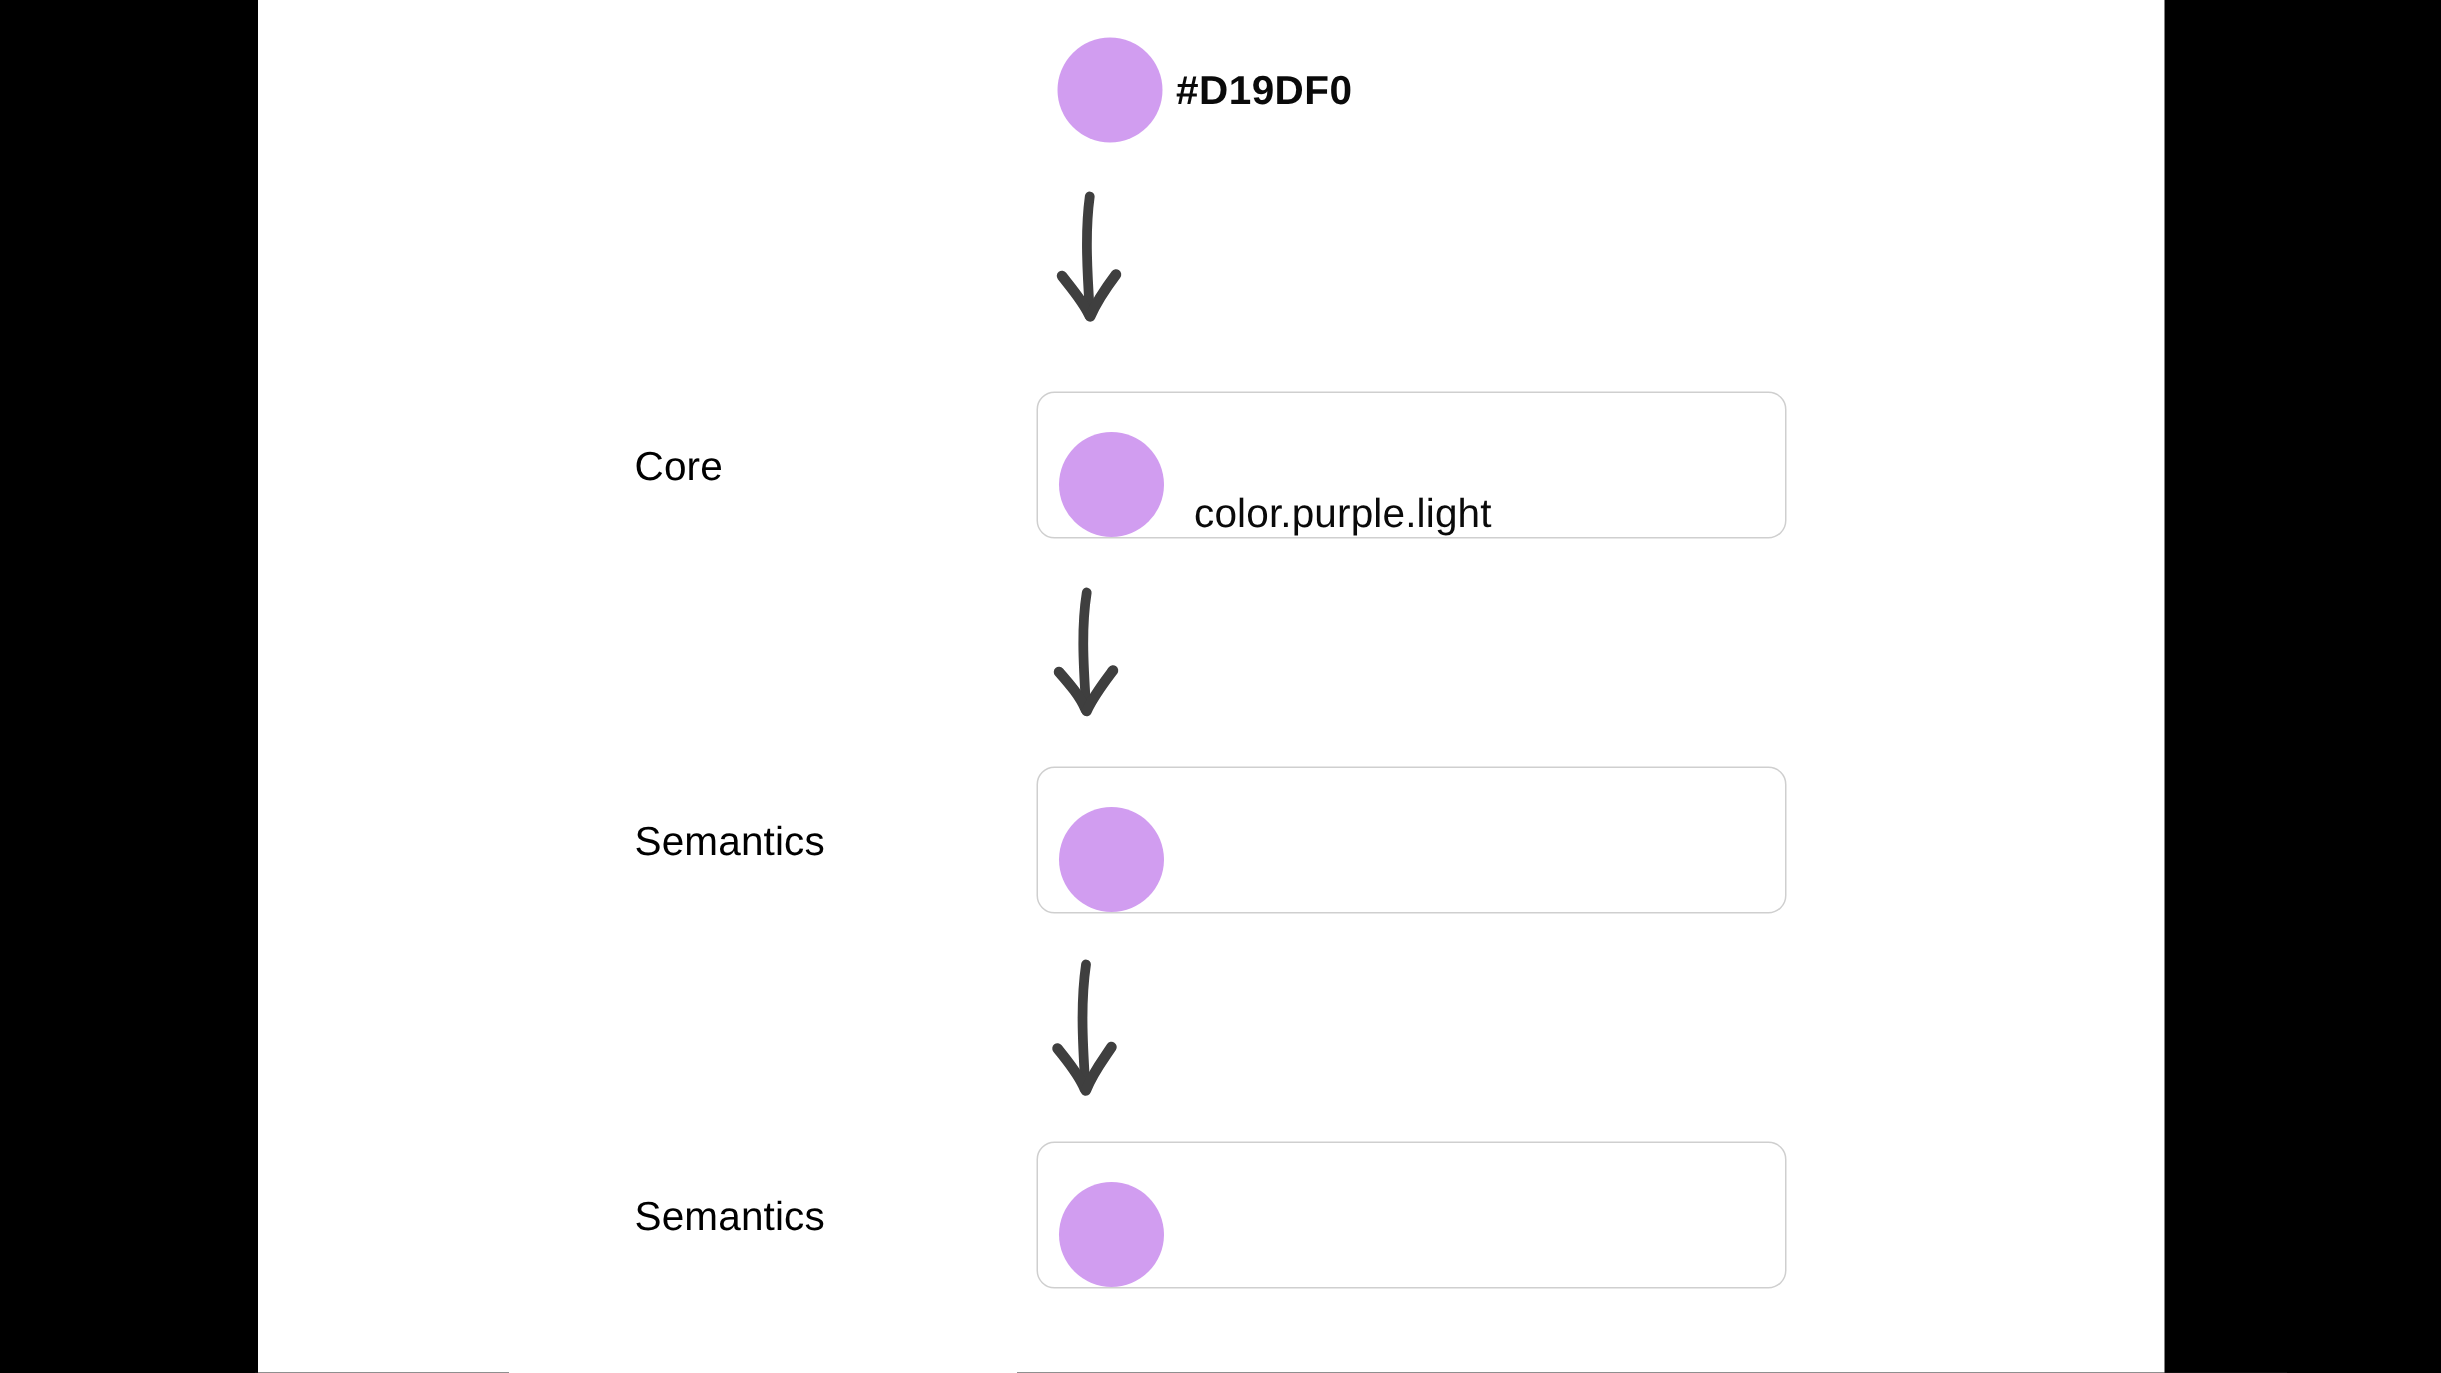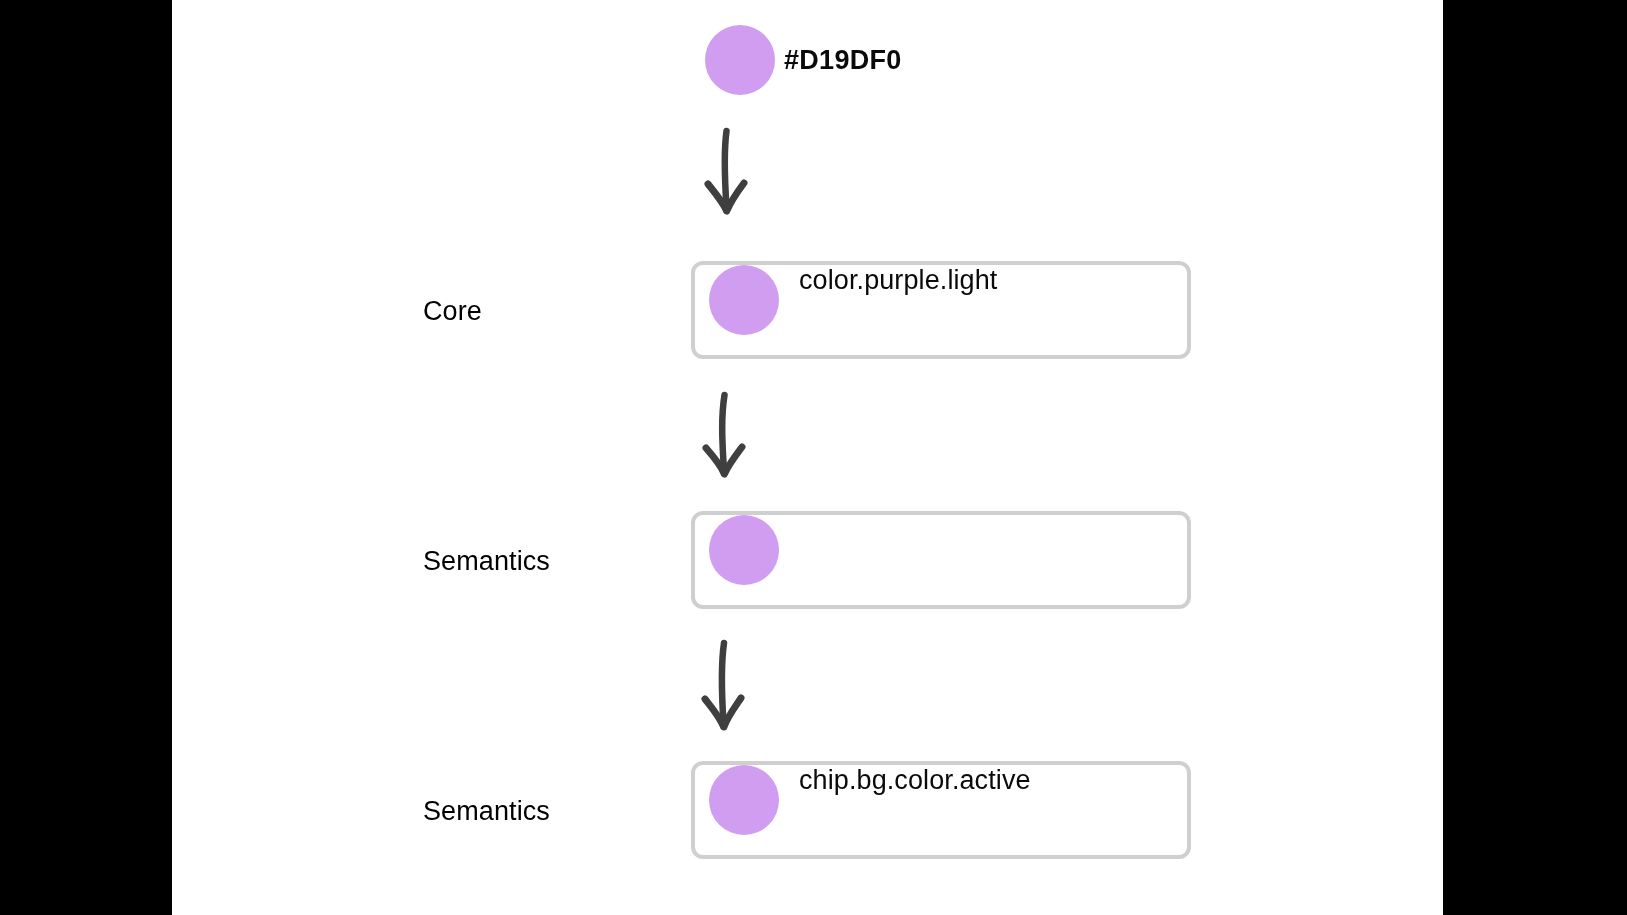--- a/index.html
+++ b/index.html
@@ -57,25 +57,25 @@
     letter-spacing: 0.1px;
     white-space: nowrap;
   }
 
   .card {
     position: absolute;
     left: 519px;              
     width: 500px;
     height: 98px;
     box-sizing: border-box;
-    border: 4px solid #14532d;
+    border: 1px solid #14532d;
     border-radius: 12px;
     background: #ffffff;
     display: flex;
-    align-items: flex-start;
+    align-items: flex-end;
   }
 
   .swatch {
     width: 70px;
     height: 70px;
     border-radius: 50%;
     flex: 0 0 auto;
     margin-left: 14px;
   }
 
@@ -164,18 +164,17 @@
         <path d="M36 8 C 32.5 32, 33.5 57, 35.5 88" stroke="#3F3F3F" stroke-width="6.5" fill="none" stroke-linecap="round"></path>
         <path d="M17 64 C 24 73, 31 81, 35.2 91" stroke="#3F3F3F" stroke-width="7" fill="none" stroke-linecap="round"></path>
         <path d="M53 63 C 47 72, 40 81, 35.9 92" stroke="#3F3F3F" stroke-width="7" fill="none" stroke-linecap="round"></path>
       </svg>
     </div>
 
     <div class="row" style="top:761px">
       <div class="stage-label" style="top:35px">Semantics</div>
       <div class="card" style="top: 0px; border-color: rgb(207, 207, 207);">
         <div class="swatch" style="background: rgb(209, 157, 240);"></div>
-        <div class="token-label">chip.bg.color.active</div>
       </div>
     </div>
 
   </div>
 </div>
 
 </body></html>

